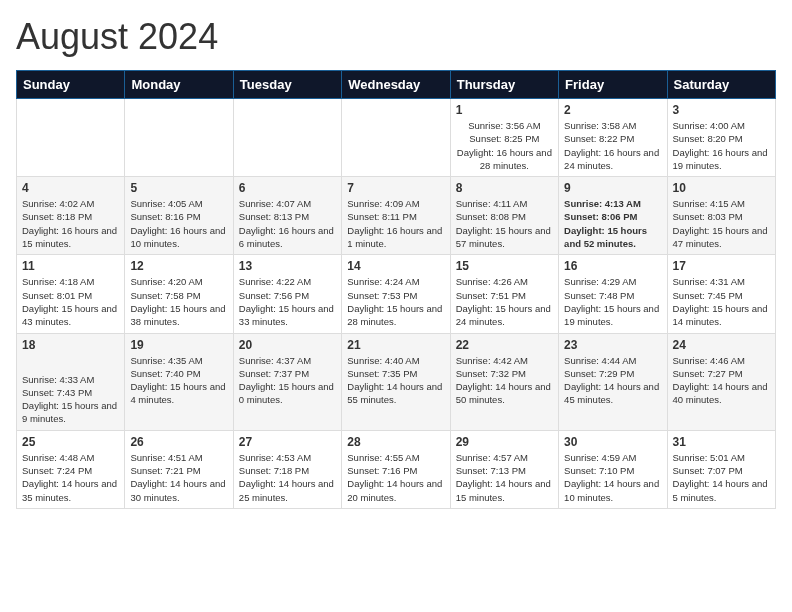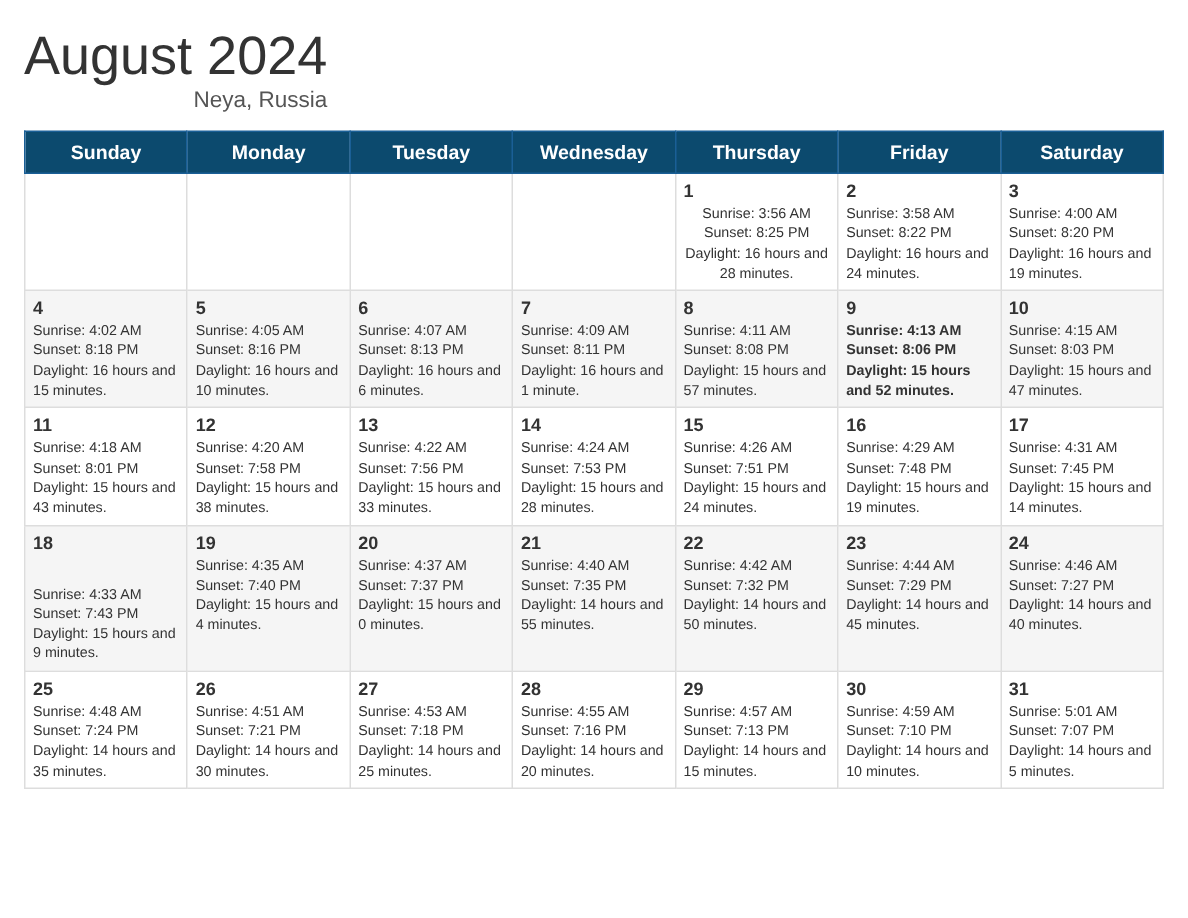--- a/index.html
+++ b/index.html
@@ -34,39 +34,38 @@
       font-size: 18px;
       font-weight: bold;
       color: #2c7ab8;
     }
     .logo-bird {
       width: 20px;
       height: 18px;
       margin-left: 2px;
     }
     .title-block {
-      text-align: right;
     }
     .month-year {
       font-size: 36px;
       font-weight: 300;
       color: #333;
     }
     .location {
       font-size: 15px;
       color: #555;
     }
     .calendar {
       width: 100%;
       border-collapse: collapse;
     }
     .calendar thead tr th {
-      background-color: #0c4a6e;
+      background-color: #0f172a;
       color: #fff;
-      text-align: center;
+      text-align: left;
       padding: 6px 6px;
       font-size: 13px;
       font-weight: 600;
       border: 1px solid #1a5f96;
     }
     .calendar tbody tr td {
       vertical-align: top;
       padding: 4px 5px;
       font-size: 10px;
       color: #333;
@@ -91,21 +90,20 @@
     .empty-cell {
       background: #fff !important;
     }
   </style>
 </head>
 <body>
 
 <div class="header">
   <div class="title-block">
     <div class="month-year">August 2024</div>
-    <div class="location">Neya, Russia</div>
   </div>
 </div>
 
 <table class="calendar">
   <thead>
     <tr>
     <th>Sunday</th>
         <th>Monday</th>
         <th>Tuesday</th>
         <th>Wednesday</th>

